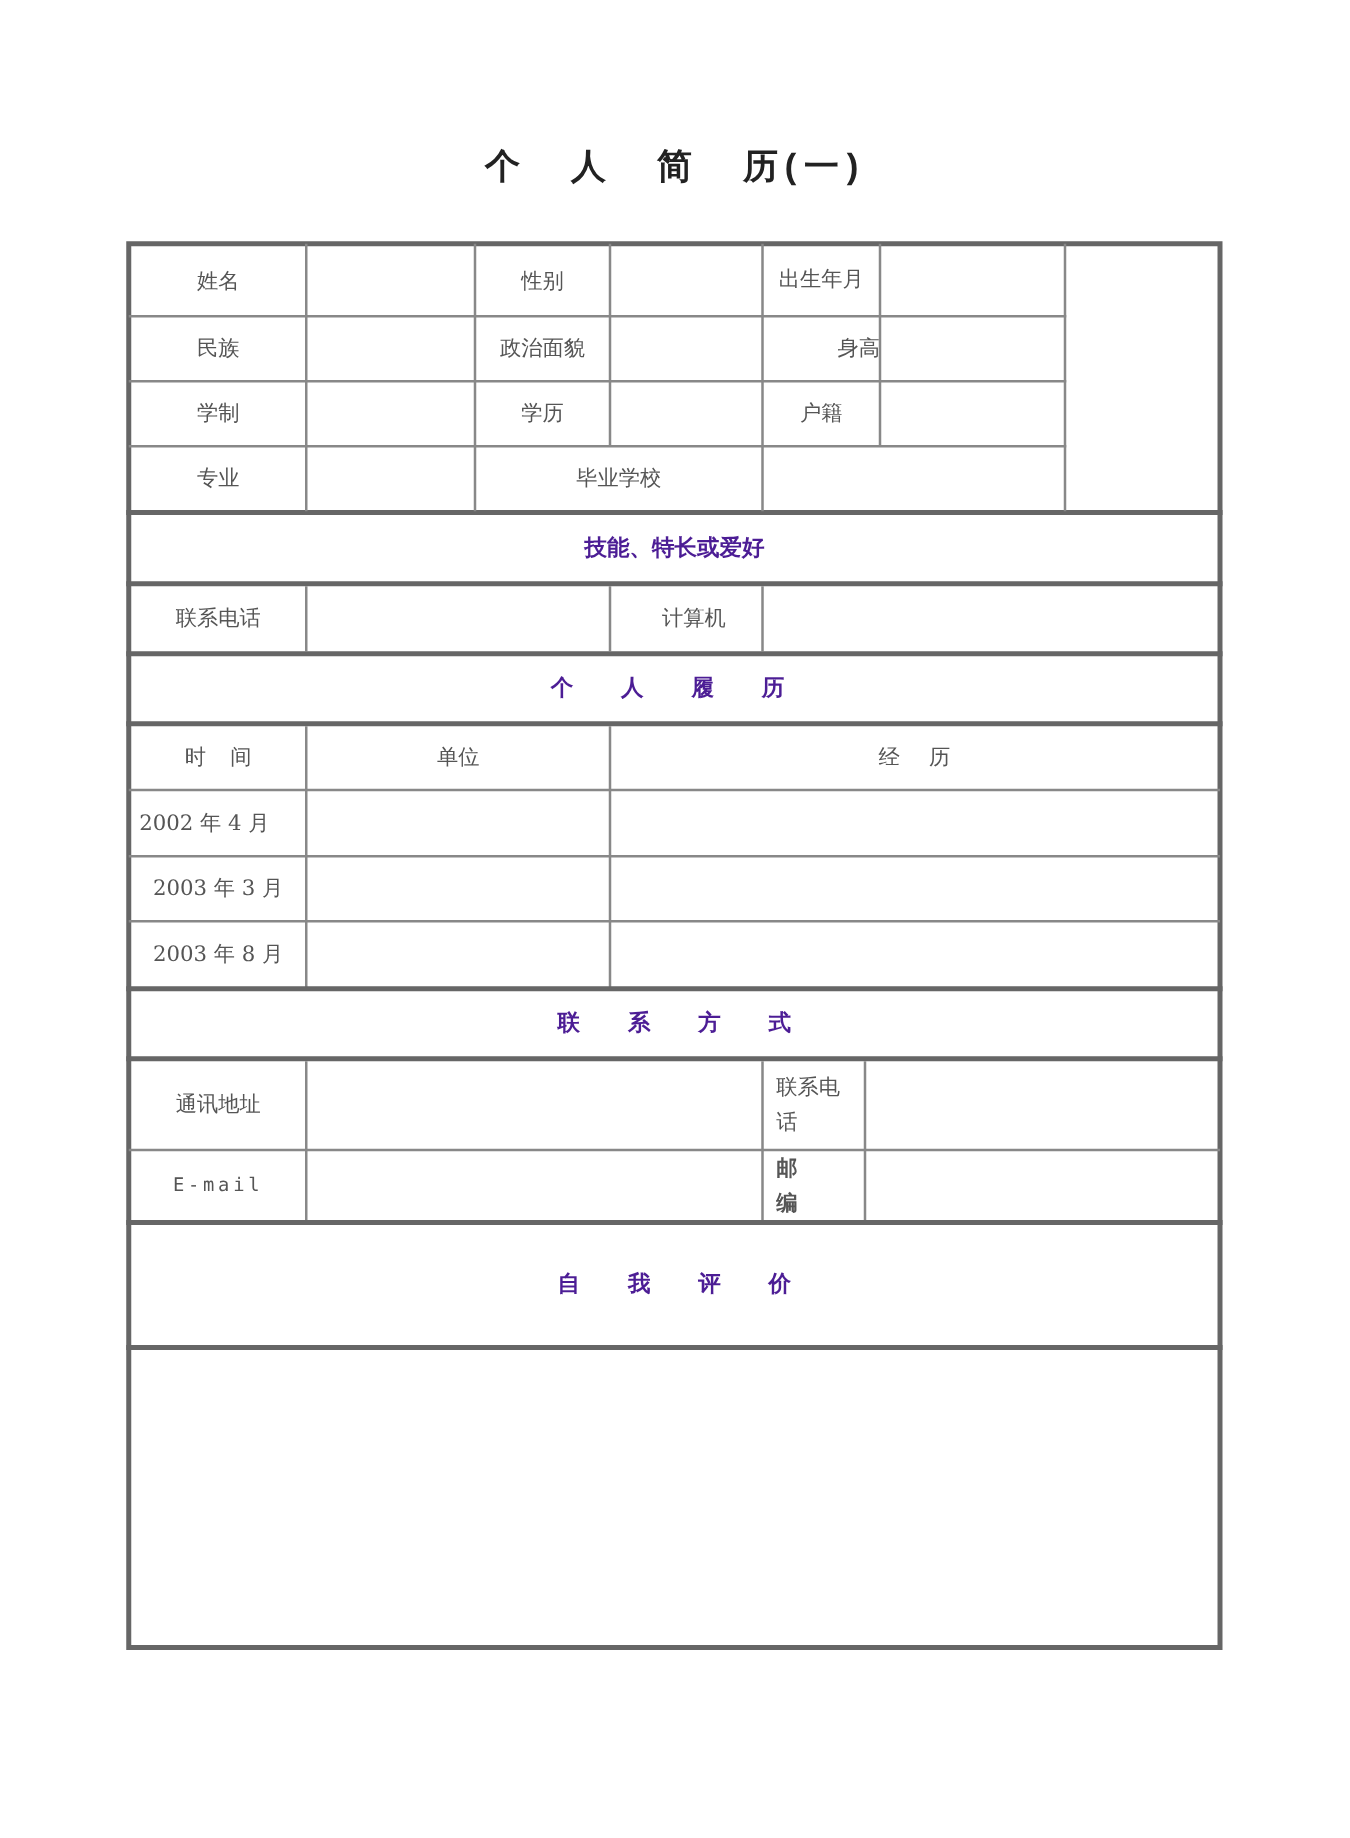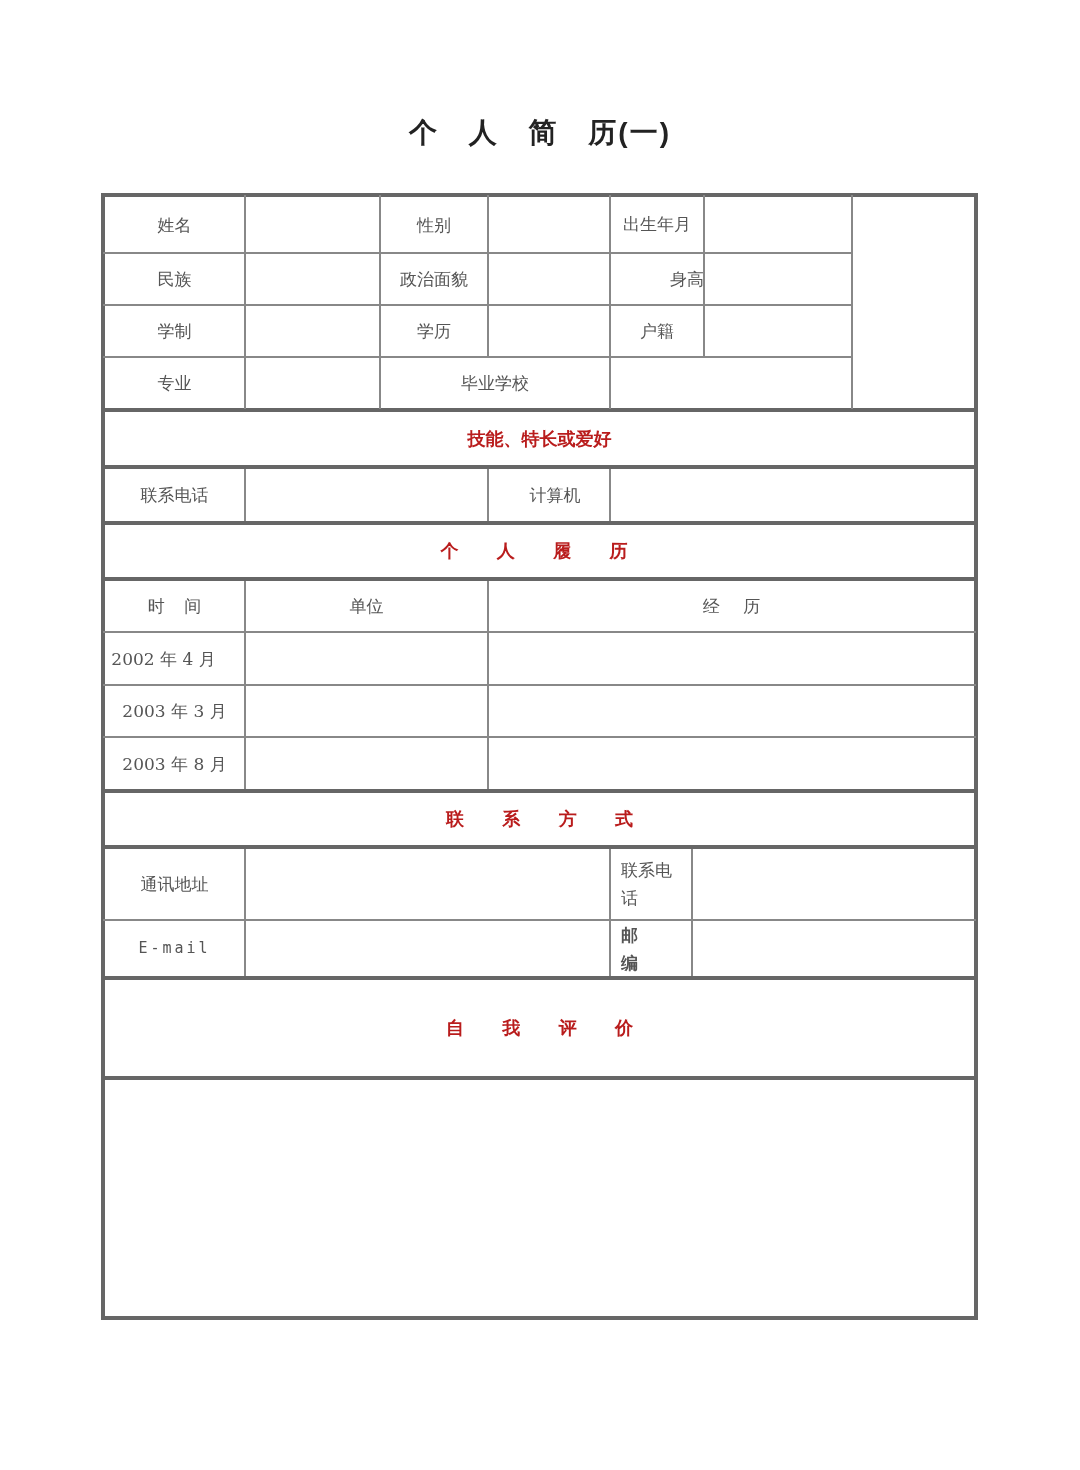--- a/index.html
+++ b/index.html
@@ -1,28 +1,28 @@
 <!DOCTYPE html>
 <html><head>
 <meta charset="utf-8">
 <style>
   html, body { margin: 0; padding: 0; background: #ffffff; }
   body { width: 1080px; height: 1470px; position: relative; overflow: hidden;
          font-family: "DejaVu Serif", "Liberation Serif", serif; color: #555; }
   .title { position: absolute; left: 0; top: 114px; width: 1080px; text-align: center;
-           font-size: 28px; color: #222; letter-spacing: 2px; font-family: Liberation Sans, sans-serif; font-weight: bold; }
+           font-size: 28px; color: #222; letter-spacing: 2px; font-family: Liberation Mono, monospace; font-weight: bold; }
   .title span { display: inline-block; margin: 0 10px; }
   .frame { position: absolute; left: 101px; top: 193px; width: 877px; height: 1127px;
            box-sizing: border-box; border: 4px solid #666; }
   .h { position: absolute; height: 2px; background: #888; }
   .h.thick { height: 4px; background: #666; }
   .v { position: absolute; width: 2px; background: #888; }
   .cell { position: absolute; display: flex; align-items: center; justify-content: center;
           text-align: center; font-size: 17px; color: #555; line-height: 28px; box-sizing: border-box; }
-  .cell.bold { font-weight: bold; color: #b91c1c; font-size: 18px; }
+  .cell.bold { font-weight: bold; color: #4c1d95; font-size: 18px; }
   .cell.wrap { justify-content: flex-start; align-items: flex-start; padding: 4px 8px; text-align: left; }
   .input { position: absolute; box-sizing: border-box; }
   .spaced { letter-spacing: 16px; }
   .mono { font-family: "DejaVu Sans Mono", monospace; letter-spacing: 3px; font-size: 15px; }
 </style>
 </head>
 <body>
 
 <div class="title">
   <span>个</span>

